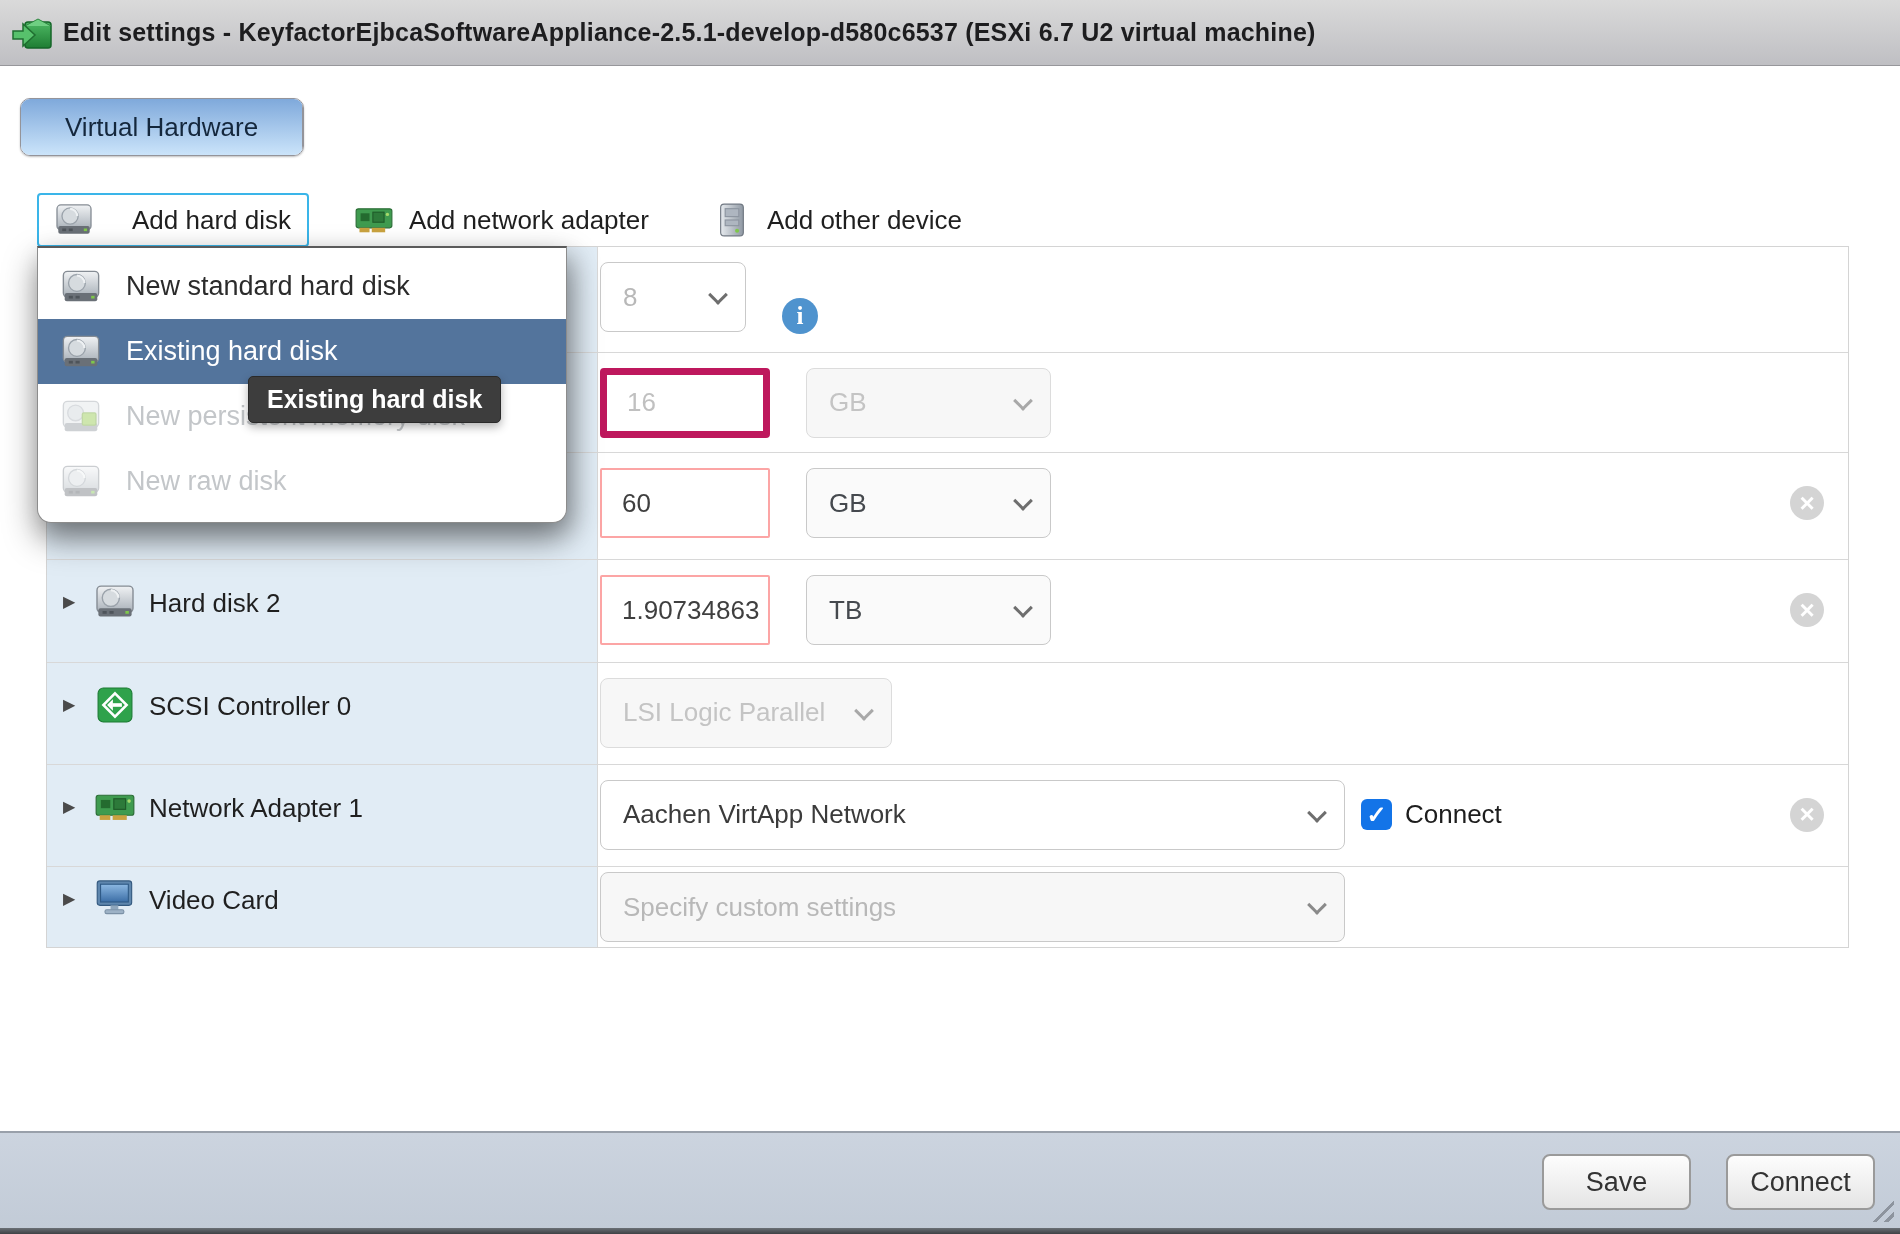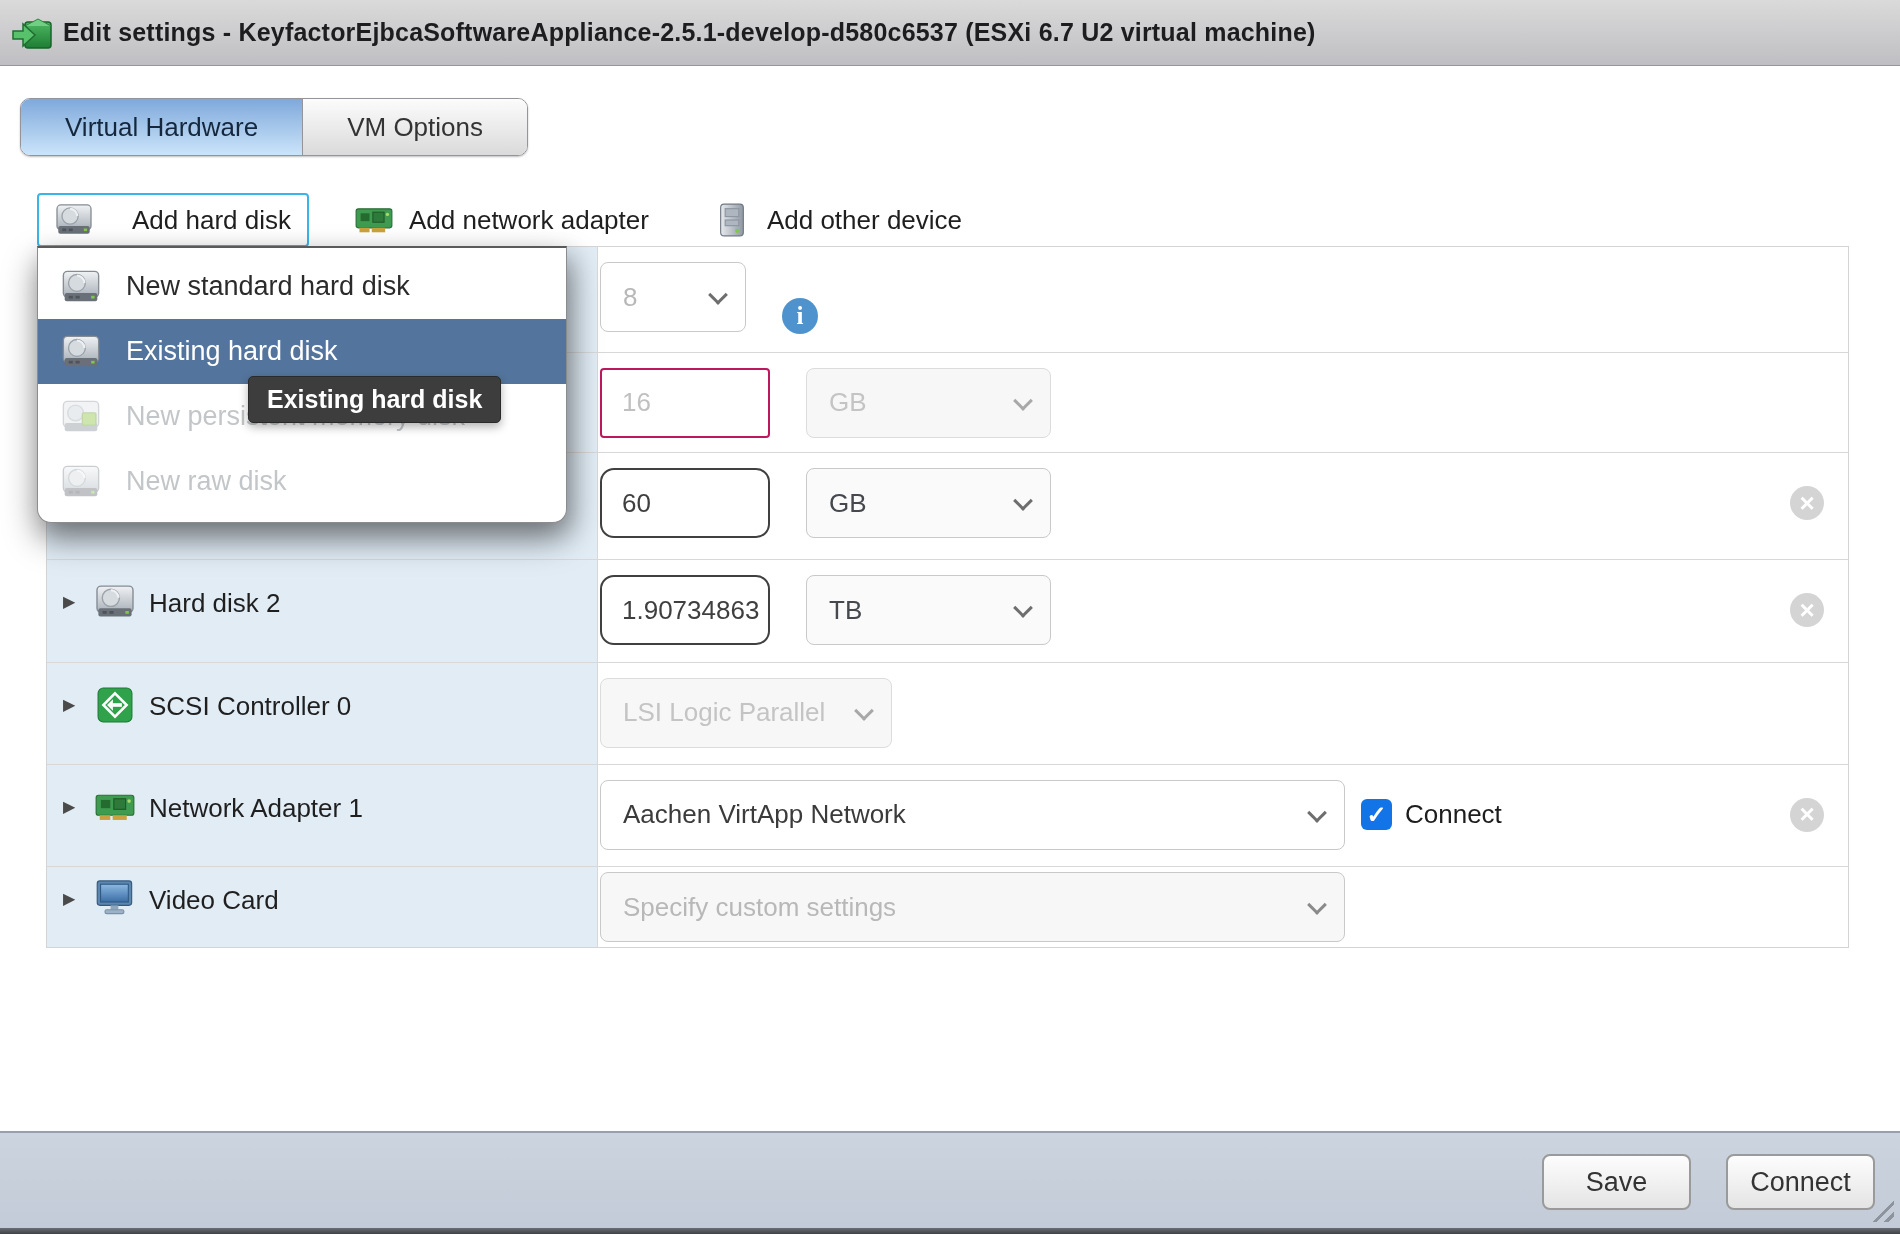--- a/index.html
+++ b/index.html
@@ -36,25 +36,25 @@
   .hwrow { display:flex; border-bottom:1px solid #d8d8d8; }
   .hwrow:last-child { border-bottom:none; }
   .cell-label { width:551px; flex:0 0 551px; background:#e1ecf5; border-right:1px solid #d8d8d8;
     display:flex; align-items:flex-start; padding:26px 0 0 16px; gap:14px; }
   .cell-label .tri { font-size:16px; color:#4a4a4a; margin-top:6px; width:18px; }
   .cell-label .licon { width:40px; height:36px; display:inline-flex; margin-top:-2px; }
   .cell-label .ltext { font-size:26px; color:#1f1f1f; margin-top:2px; white-space:nowrap; }
   .cell-value { flex:1; position:relative; display:flex; align-items:flex-start; padding:15px 0 0 2px; }
 
   
-  .tinput { height:70px; border:2px solid #be185d; border-radius:4px; background:#fff;
+  .tinput { height:70px; border:7px solid #be185d; border-radius:4px; background:#fff;
     font-family:"Liberation Sans",sans-serif; font-size:26px; color:#3f3f3f;
     padding:0 8px 0 20px; outline:none; }
   .tinput.dim { color:#c0c0c0; }
-  .tinput.strong { border:2px solid #404040; border-radius:14px; }
+  .tinput.strong { border:2px solid #fca5a5; border-radius:2px; }
   .w170 { width:170px; }
   .tselect { height:70px; border:1px solid #c9c9c9; border-radius:8px; background:#fafafa;
     position:relative; display:flex; align-items:center; padding-left:22px;
     font-size:26px; color:#45494e; cursor:pointer; }
   .tselect .chev { position:absolute; right:20px; top:50%; width:14px; height:14px;
     border-right:3px solid #6e6e6e; border-bottom:3px solid #6e6e6e;
     transform:translateY(-65%) rotate(45deg); }
   .tselect.disabled { background:#f7f7f7; border-color:#dcdcdc; color:#c4c4c4; }
   .tselect.disabled .chev { border-color:#a8a8a8; }
   .tselect.whitebg { background:#fff; color:#3b3b3b; }
@@ -116,21 +116,20 @@
           </defs>
     <rect x="14" y="10" width="26" height="26" rx="3" fill="url(#bg1)" stroke="#156628" stroke-width="1.5"></rect>
     <path d="M14 14 L27 7 L40 14" fill="#6fcf82" stroke="#2e8540"></path>
     <path d="M2 19 h10 v-7 l12 11 -12 11 v-7 H2 Z" fill="#57c16c" stroke="#1f6e30" stroke-width="1.5"></path>
         </svg></span>
     <span class="title">Edit settings - KeyfactorEjbcaSoftwareAppliance-2.5.1-develop-d580c6537 (ESXi 6.7 U2 virtual machine)</span>
   </div>
 
   <div class="tabgroup">
     <div class="tab active">Virtual Hardware</div>
-    <div class="tab inactive">VM Options</div>
   </div>
 
   <div class="toolbar">
     <div class="toolbtn open">
       <span class="ticon">
           <svg viewBox="0 0 28 26" width="100%" height="100%">
     <defs>
               <linearGradient id="dg" x1="0" y1="0" x2="0" y2="1">
       <stop offset="0" stop-color="#f0f2f4"></stop>
                 <stop offset="1" stop-color="#a8b0b8"></stop>

